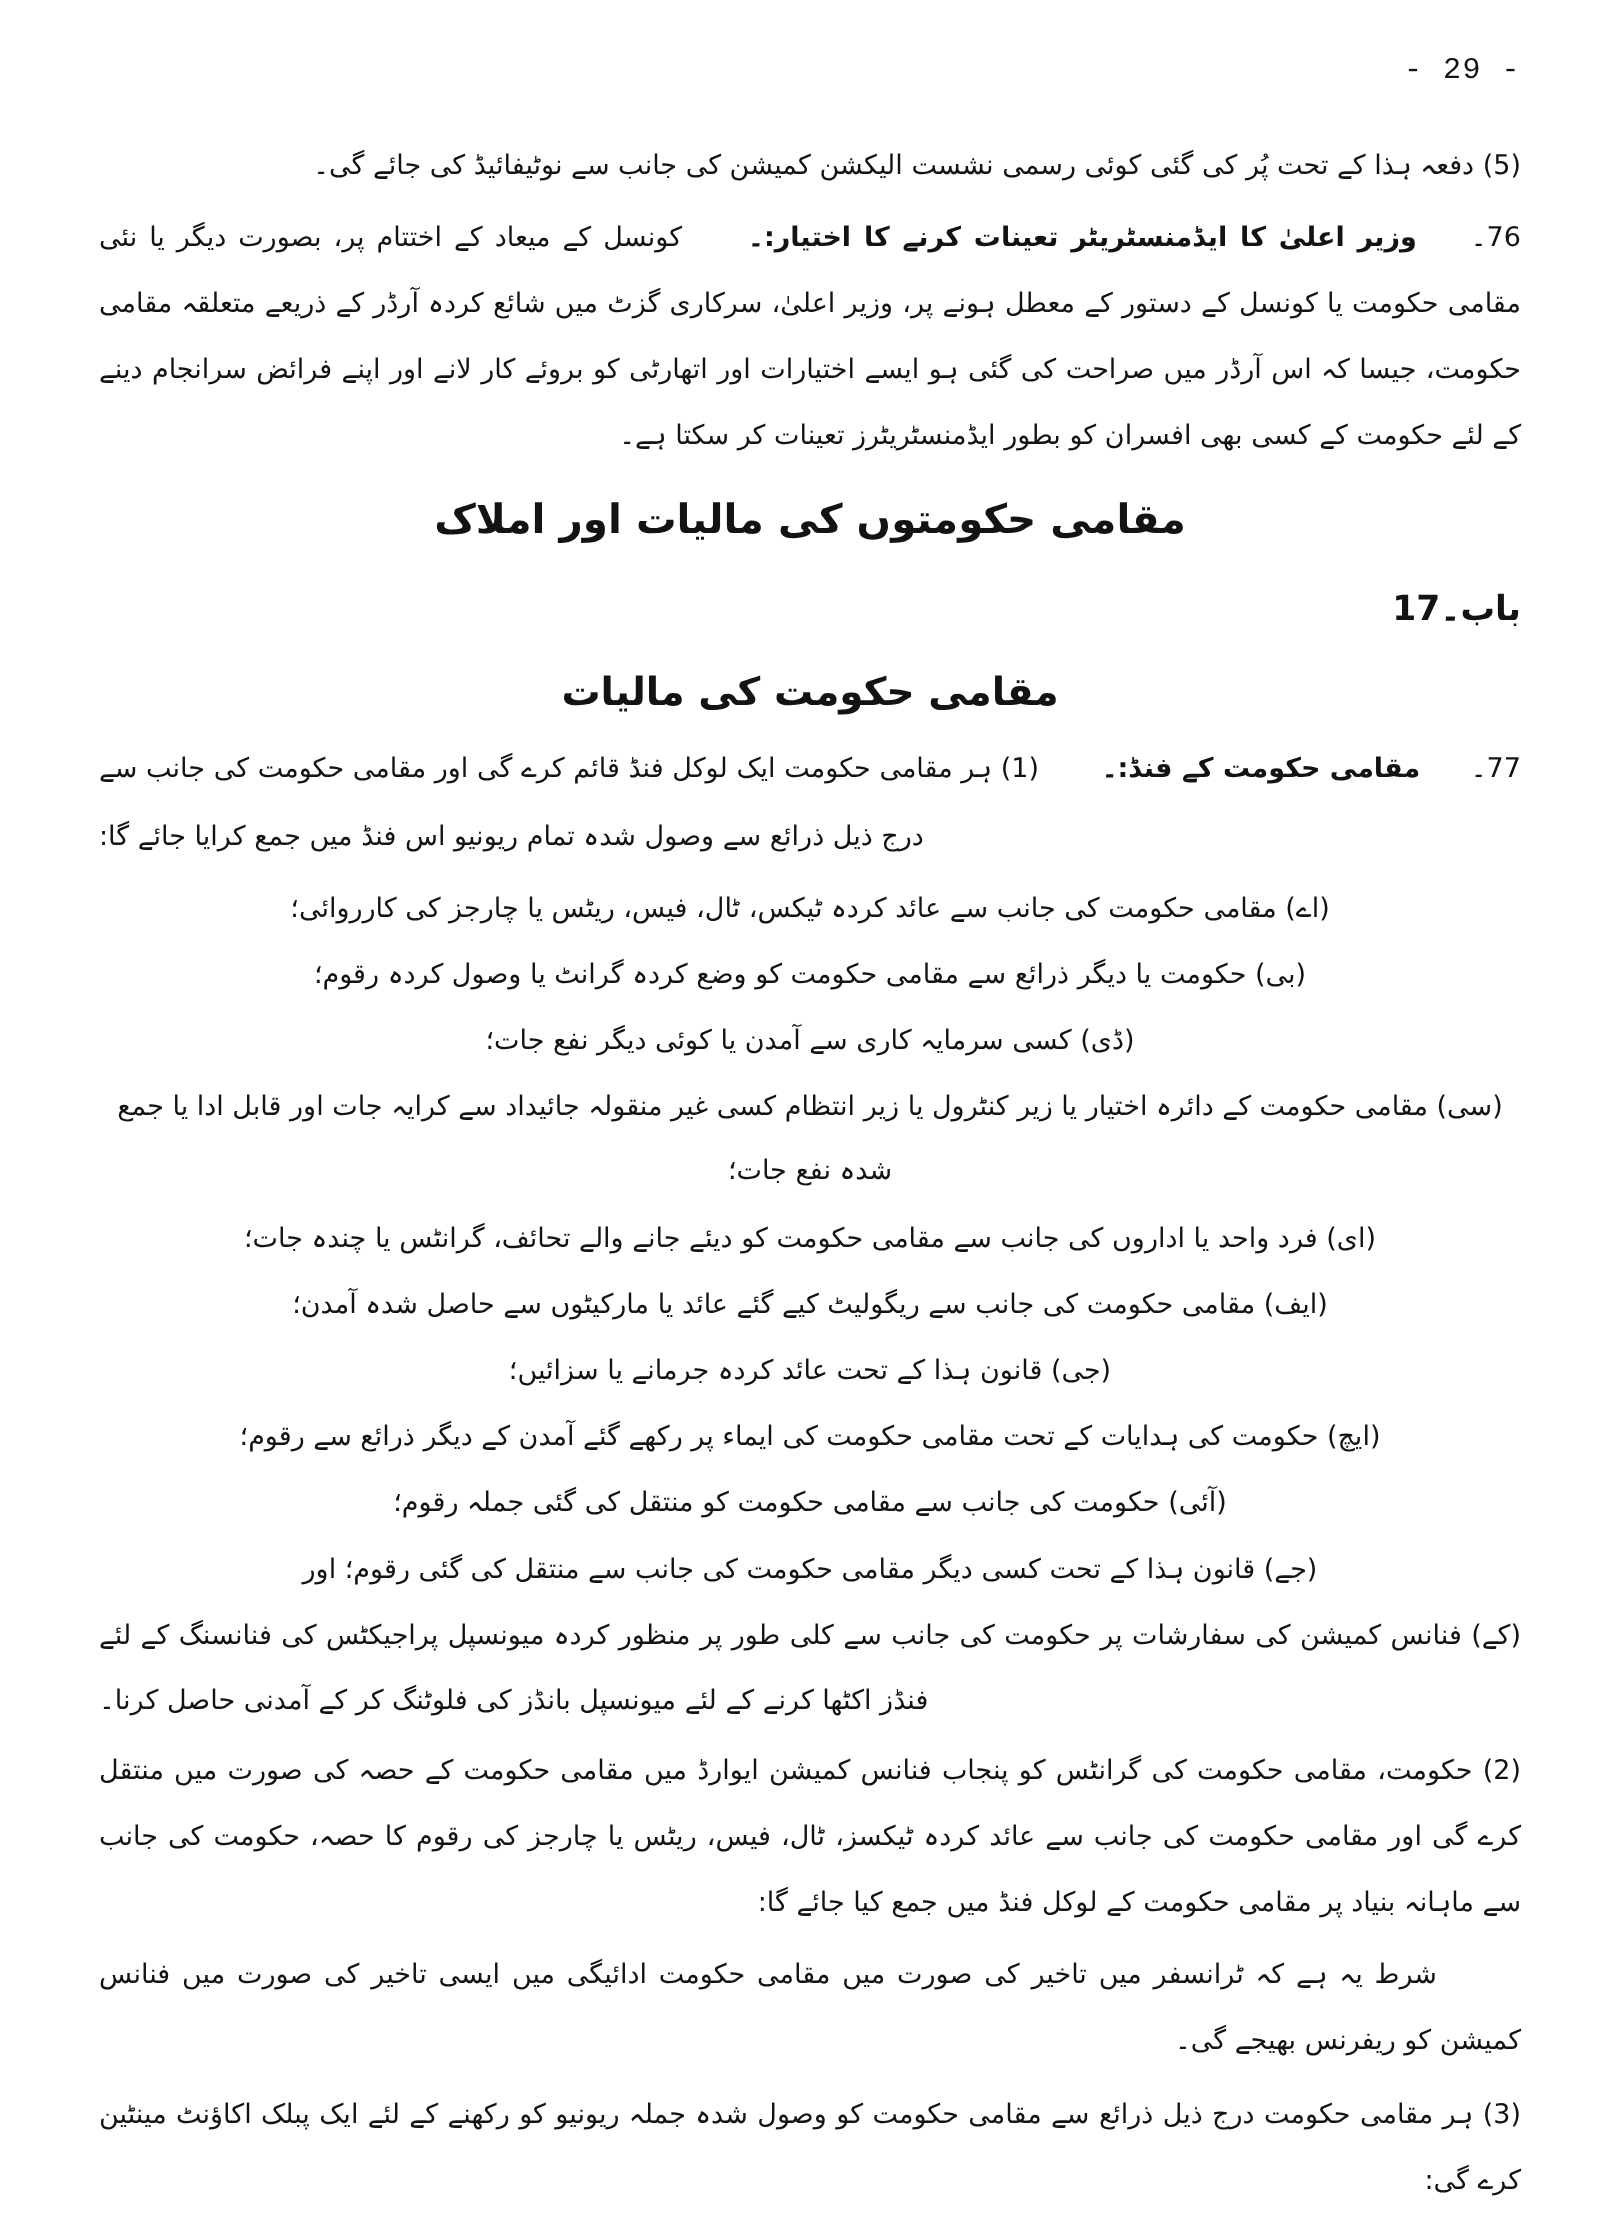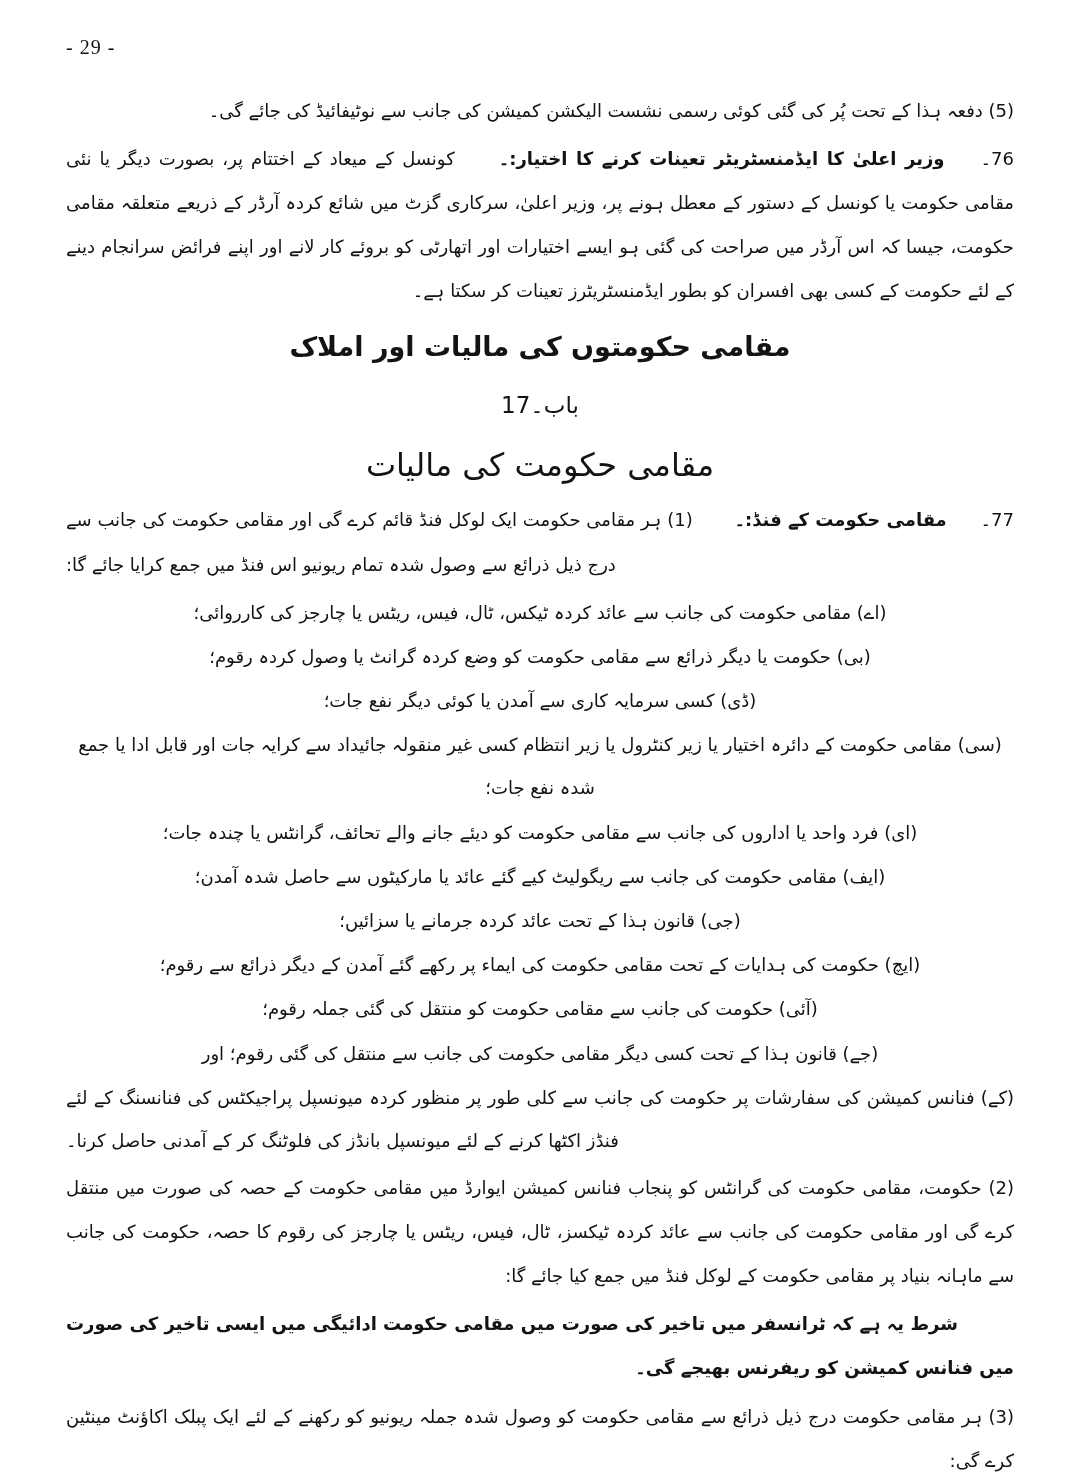--- a/index.html
+++ b/index.html
@@ -13,48 +13,48 @@
     overflow: hidden;
     color: #131313;
     font-family: "DejaVu Sans", sans-serif;
   }
   .page {
     direction: rtl;
     padding: 22px 66px 20px 66px;
   }
   .pagenum {
     direction: ltr;
-    text-align: left;
-    font-family: Liberation Serif, serif;
+    text-align: right;
+    font-family: Liberation Mono, monospace;
     font-size: 20px;
     margin: 14px 0 30px 0;
     letter-spacing: 1px;
   }
   .para {
     font-size: 18px;
     line-height: 2.45;
     text-align: justify;
     margin: 4px 0;
   }
   .para.align-right { text-align: right; }
   .para.last-left { text-align-last: left; }
-  .para.proviso { text-indent: 56px; font-weight: bold; }
+  .para.proviso { text-indent: 56px; }
   .sec-num {
     display: inline-block;
     margin-left: 28px; 
   }
   .sec-title { font-weight: bold; margin-left: 36px; }
   .headings {
     text-align: center;
     margin: 18px 0 14px 0;
   }
   .h-part  { font-size: 22px; font-weight: bold; margin: 14px 0 26px 0; }
   .h-title { font-size: 27px; font-weight: bold; margin: 0 0 30px 0; }
-  .h-chap  { font-size: 23px; font-weight: normal; margin: 0 0 28px 0; }
-  .h-chap2 { font-size: 32px; font-weight: normal; margin: 0 0 10px 0; }
+  .h-chap  { font-size: 23px; font-weight: bold; margin: 0 0 28px 0; text-align: right; }
+  .h-chap2 { font-size: 26px; font-weight: bold; margin: 0 0 10px 0; }
   .items { margin: 2px 0; }
   .item {
     font-size: 18px;
     line-height: 2.4;
     text-align: center;
     margin: 1px 0;
   }
   .item--long {
     text-align: justify;
     text-align-last: left;

